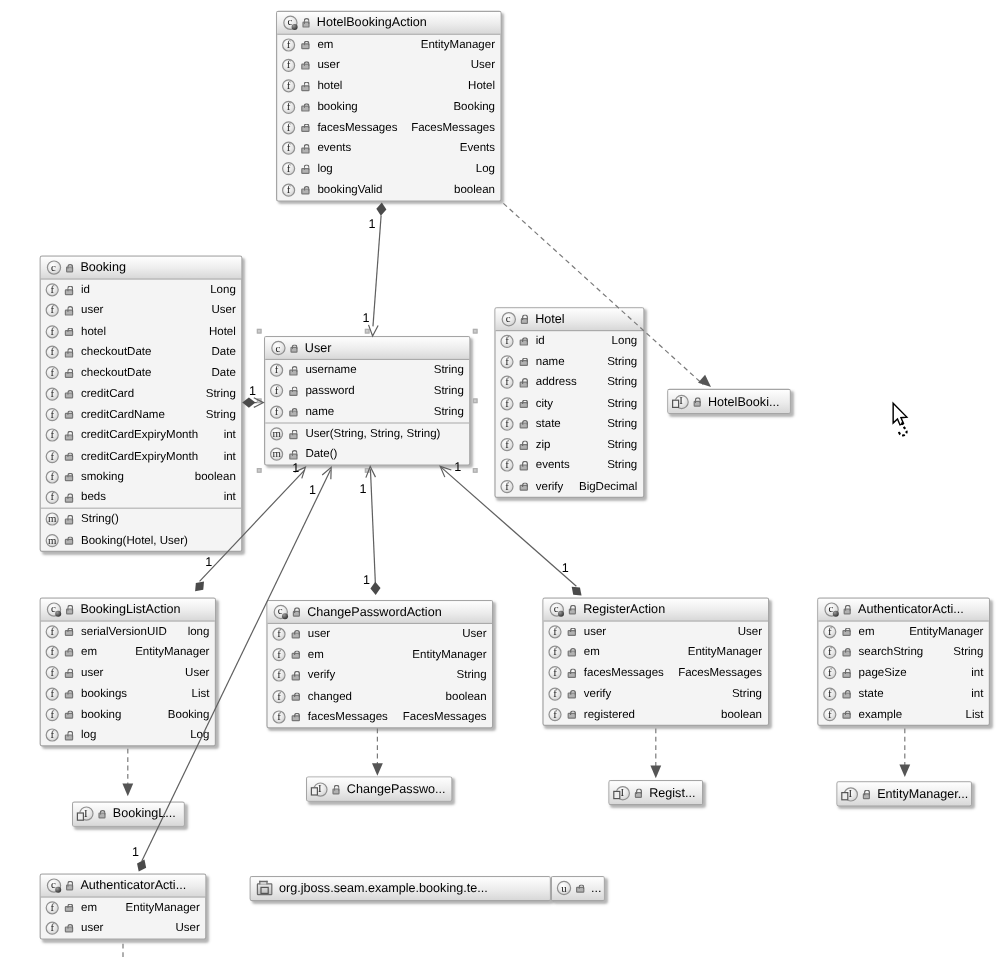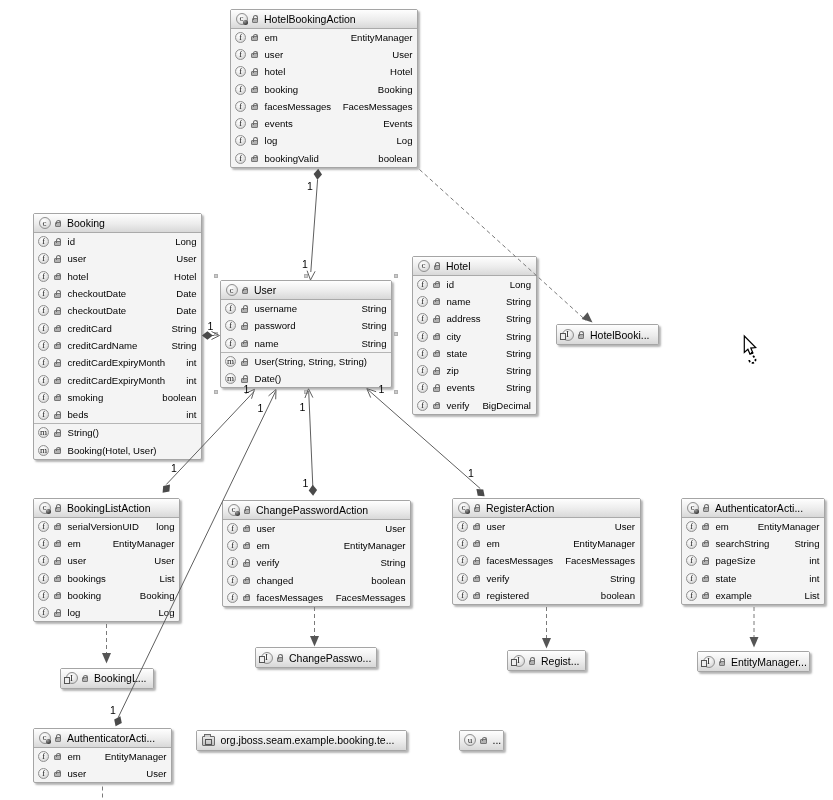--- a/index.html
+++ b/index.html
@@ -604,21 +604,21 @@
   </div>
 <div class="box sb" style="left:697px;top:651px;width:113px">
     <div class="hd">
       <span class="ci ii">
         <i>I</i>
       </span>
       <span class="lk"></span>
       <span class="tt">EntityManager...</span>
     </div>
   </div>
-<div class="box sb" style="left:196px;top:729.5px;width:211px">
+<div class="box sb" style="left:208px;top:729.5px;width:251px">
     <div class="hd">
       <span class="pk"></span>
       <span class="tt">org.jboss.seam.example.booking.te...</span>
     </div>
   </div>
 <div class="box sb" style="left:458.5px;top:729.5px;width:45px">
     <div class="hd">
       <span class="ci">
         <i>u</i>
       </span>

